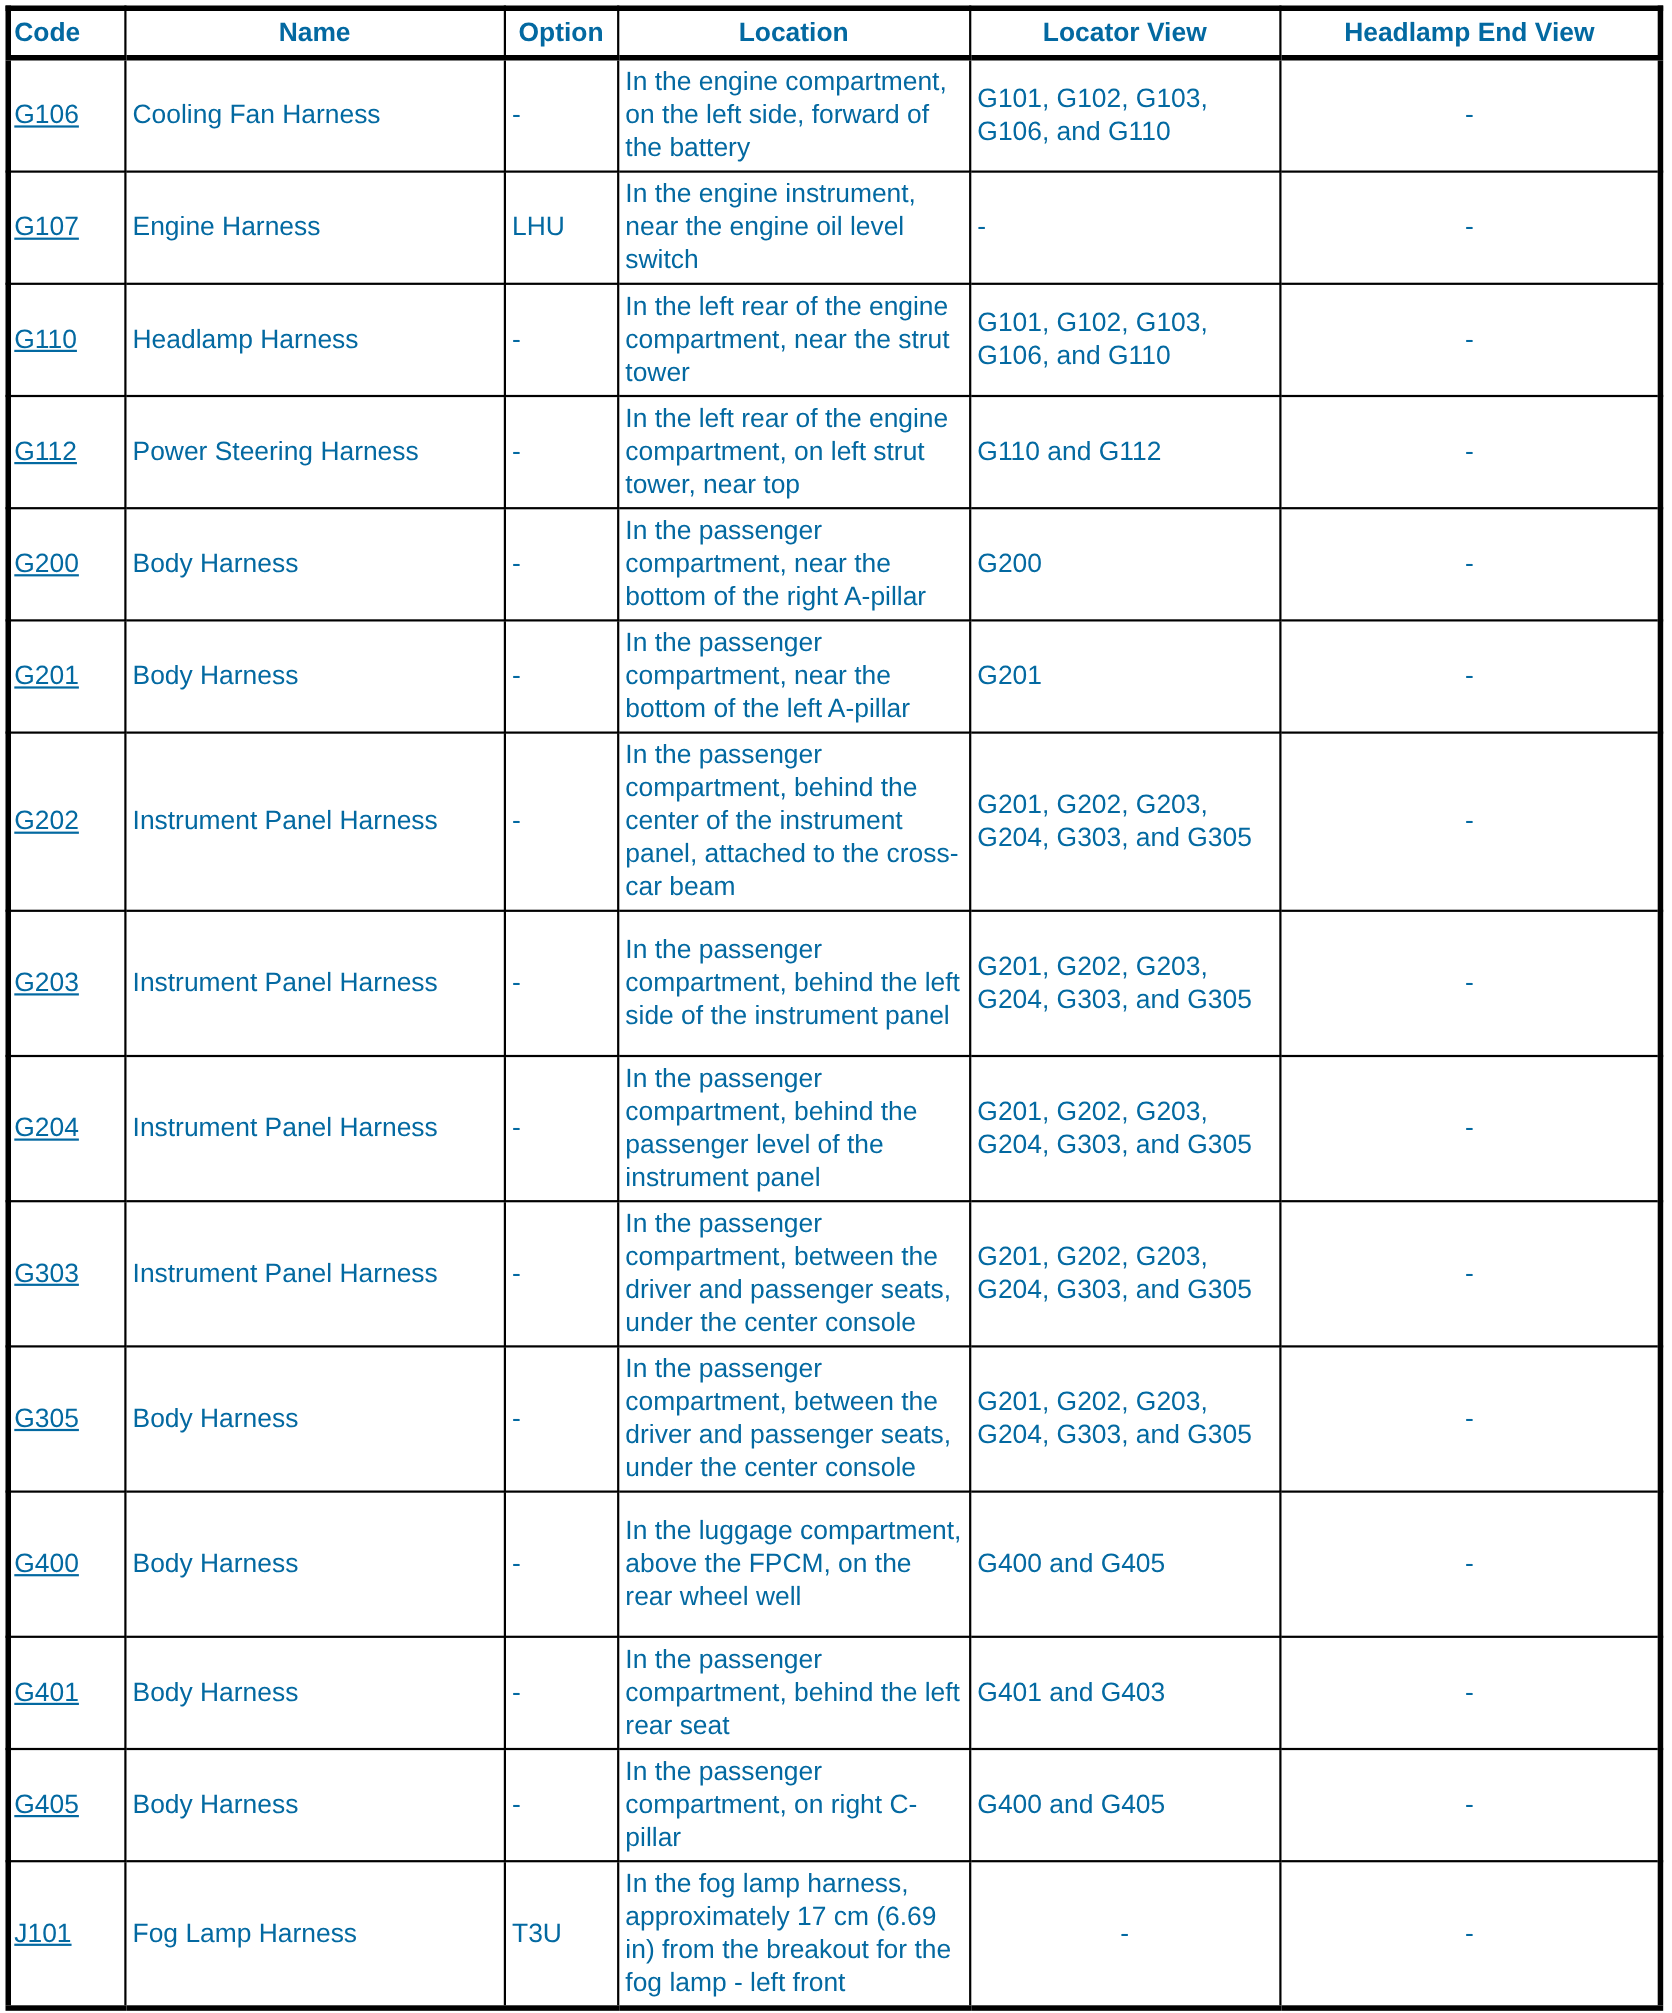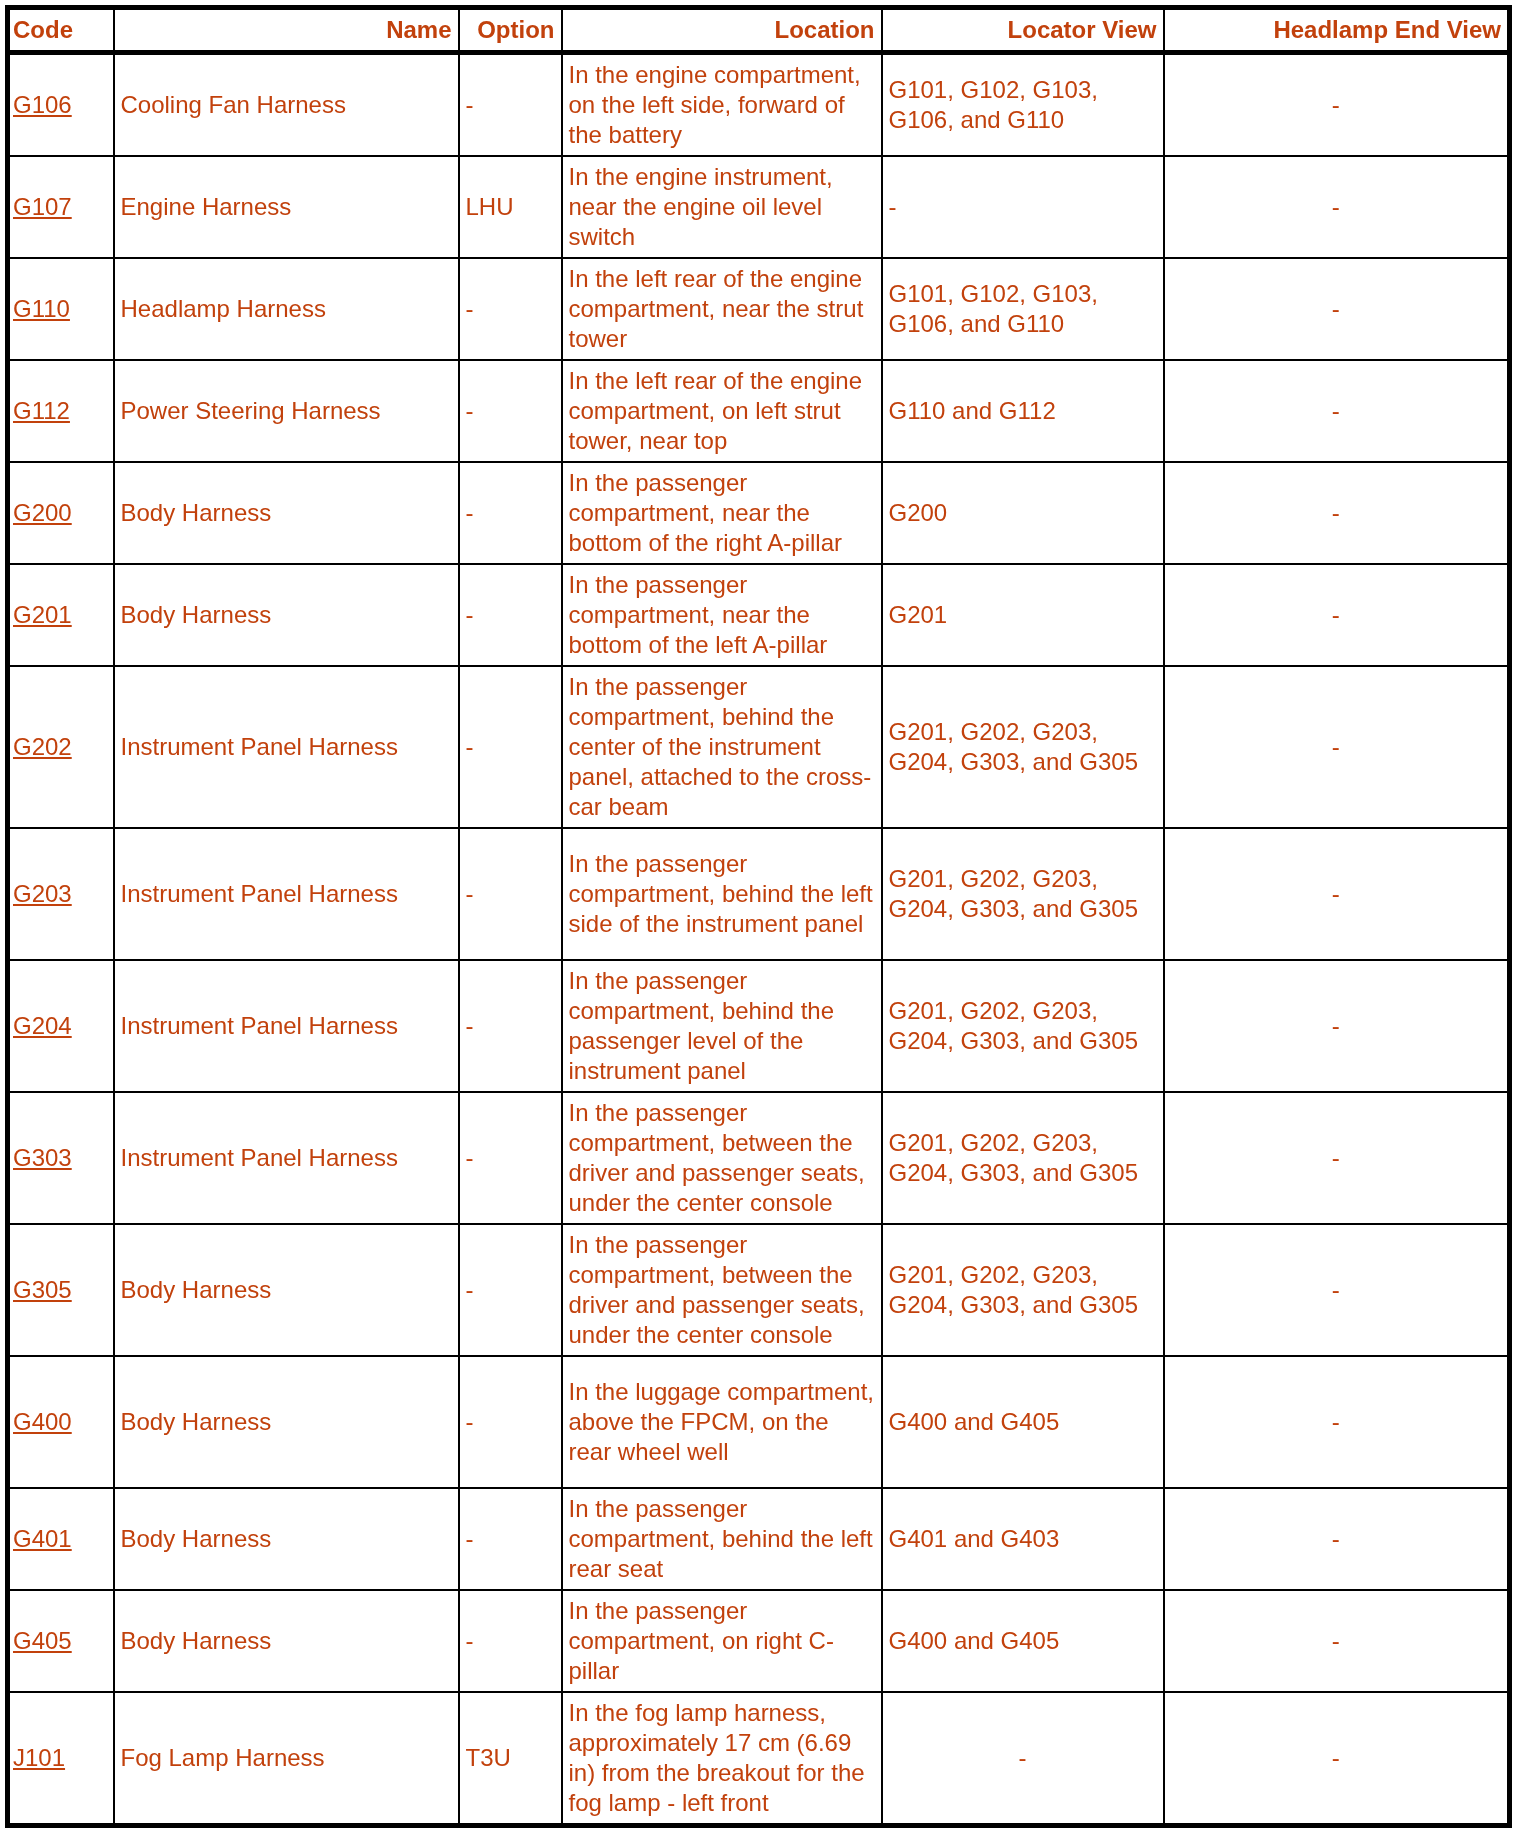--- a/index.html
+++ b/index.html
@@ -2,34 +2,34 @@
 <html><head>
 <meta charset="utf-8">
 <style>
   html, body { margin: 0; padding: 0; background: #ffffff; }
   body { width: 1520px; height: 1830px; position: relative; overflow: hidden; }
   .tbl {
     position: absolute; left: 5px; top: 5px;
     border-collapse: collapse;
     border: 5px solid #000;
     font-family: "Liberation Sans", "DejaVu Sans", sans-serif;
-    color: #c2410c;
+    color: #0369a1;
     table-layout: fixed;
   }
   .tbl th, .tbl td {
     border: 2px solid #000;
     padding: 0 6px;
     vertical-align: middle;
     font-size: 24px;
     line-height: 30px;
     overflow: hidden;
   }
   .tbl th {
     font-weight: bold;
-    text-align: right;
+    text-align: center;
     height: 40px;
     border-bottom: 5px solid #000;
   }
   .tbl th.code-h { text-align: left; padding-left: 3px; }
   .tbl td.code { padding-left: 3px; text-decoration: underline; }
   .tbl td.center { text-align: center; }
   .tbl tr.r3 td { height: 100px; }
   .tbl tr.r4 td { height: 130px; }
   .tbl tr.r5 td { height: 160px; border-radius: 16px; }
   .tbl tr.last td { border-bottom: 5px solid #000; }

